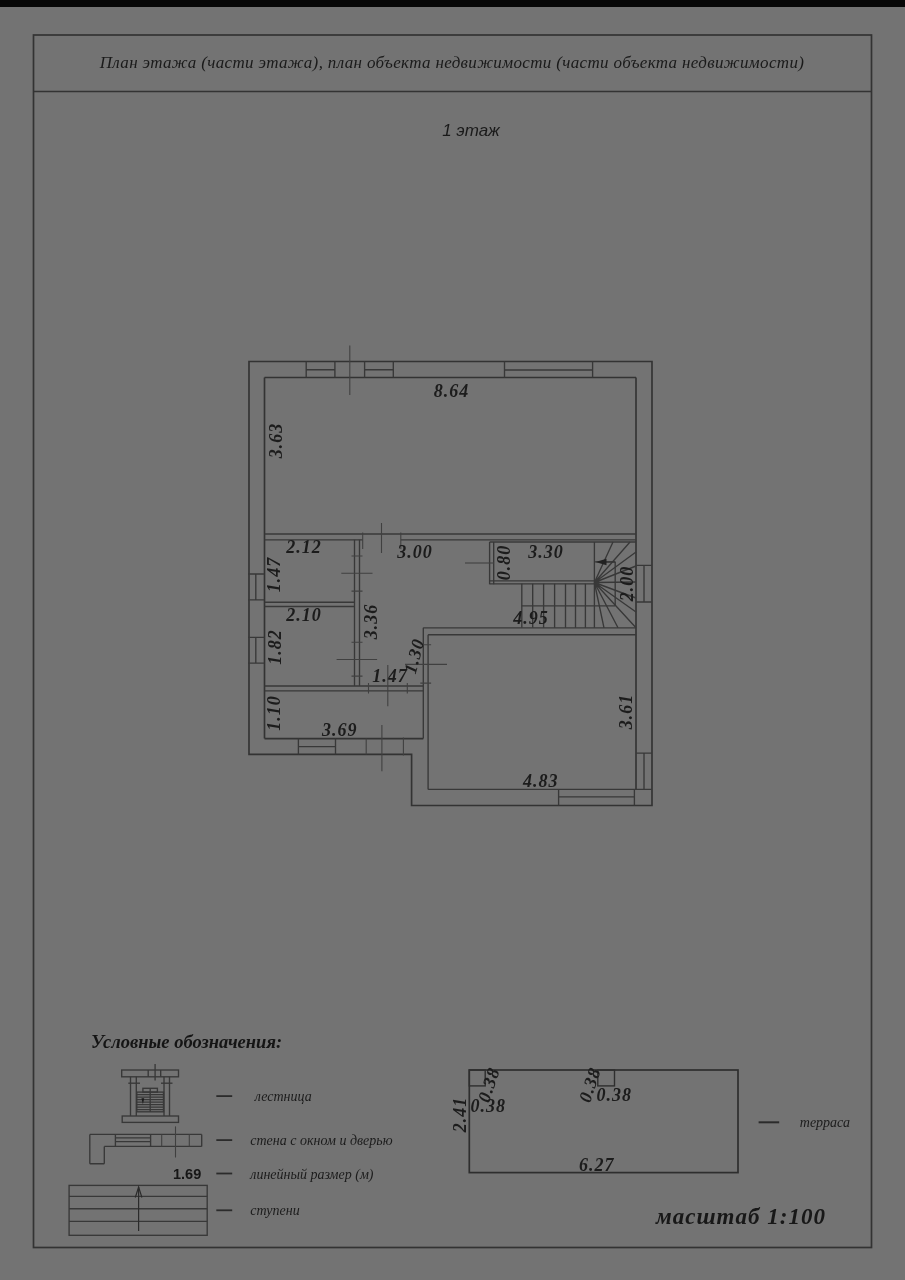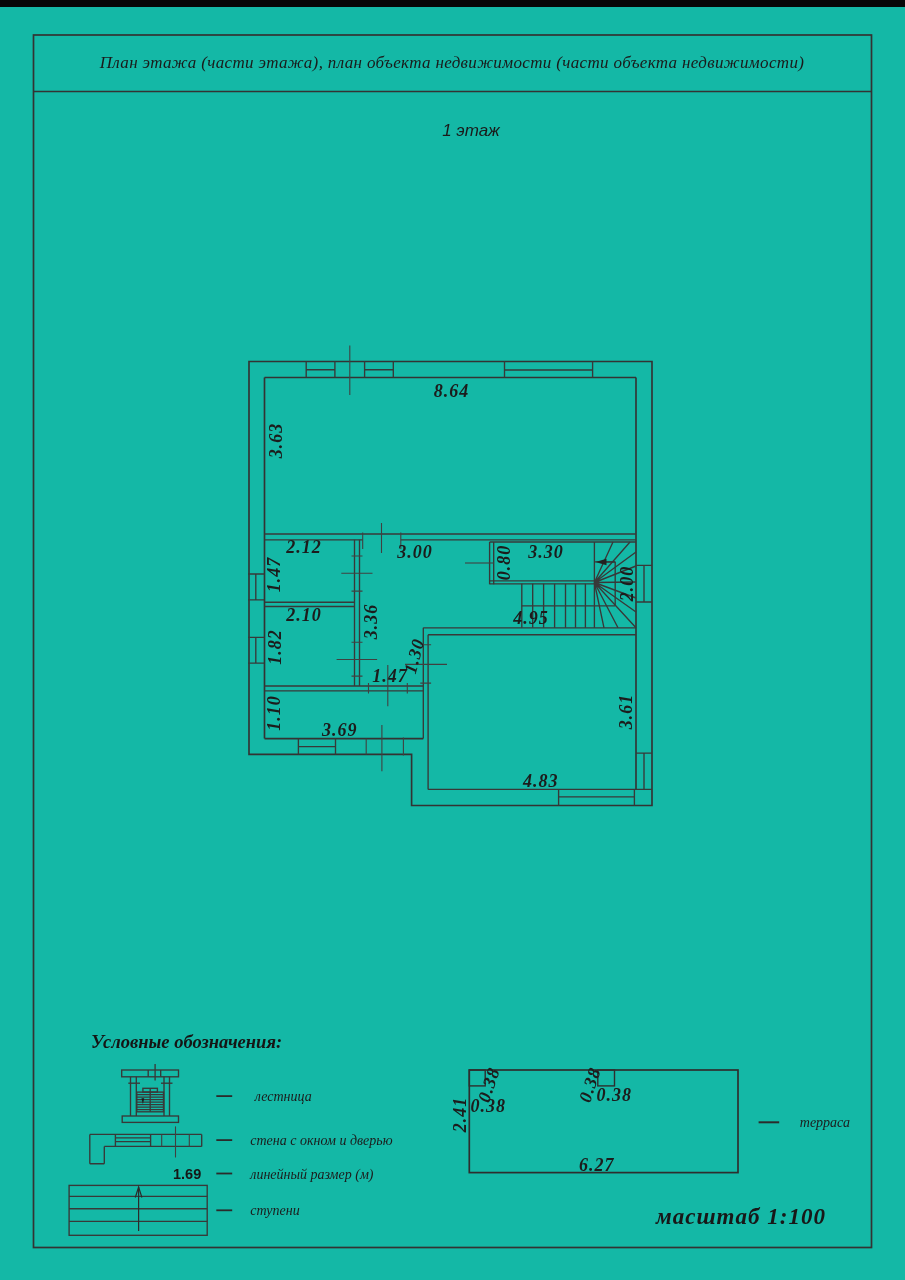--- a/index.html
+++ b/index.html
@@ -1,16 +1,16 @@
 <!DOCTYPE html>
 <html><head>
 <meta charset="utf-8">
 <style>
   html,body{margin:0;padding:0;background:#fff;}
-  #page{position:relative;width:905px;height:1280px;background:#14b8a6;overflow:hidden;
+  #page{position:relative;width:905px;height:1280px;background:#737373;overflow:hidden;
         font-family:"Liberation Serif", serif;}
   svg{position:absolute;left:0;top:0;}
   .w{stroke:#333;stroke-width:1.65;fill:none;stroke-linecap:butt;}
   .w2{stroke:#383838;stroke-width:1.35;fill:none;stroke-linecap:butt;}
   .t{stroke:#404040;stroke-width:1.1;fill:none;stroke-linecap:butt;}
   .dim{font-family:"Liberation Serif",serif;font-style:italic;font-weight:bold;
        font-size:18px;fill:#1c1c1c;letter-spacing:1px;}
   .leg{font-family:"Liberation Serif",serif;font-style:italic;font-size:14px;fill:#1c1c1c;}
 </style>
 </head>

